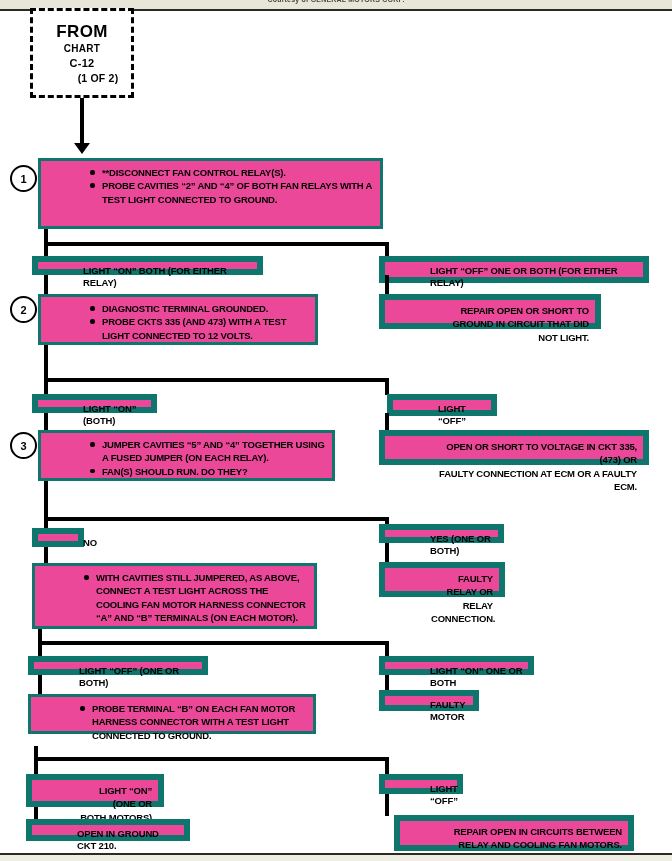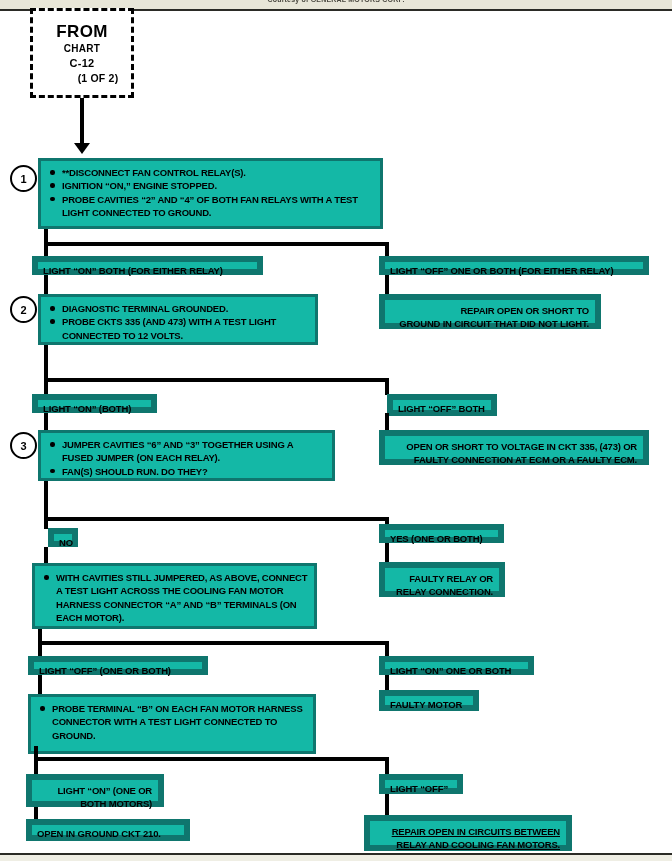--- a/index.html
+++ b/index.html
@@ -42,27 +42,28 @@
     position: absolute;
     left: 0; bottom: 0;
     width: 672px; height: 6px;
     background: #efeee4;
     border-top: 2px solid #2b2b26;
   }
 
   
   .box {
     position: absolute;
-    background: #14b8a6;
+    background: #ec4899;
     border: 6px solid #0f766e;
     box-sizing: border-box;
     color: #000000;
     font-weight: bold;
     line-height: 1.28;
     letter-spacing: -0.15px;
+    padding-left: 40px;
   }
   .box.thick { border-width: 3px; }
 
   .box-label {
     font-size: 9.5px;
     padding: 3px 5px 3px 5px;
     display: block;
   }
 
   
@@ -177,34 +178,33 @@
 
   <div class="vline" style="left:80px; top:98px; height:46px;"></div>
   <div class="arrowhead" style="left:74px; top:143px;"></div>
 
   <div class="step-circle" style="left:10px; top:165px;">
     <span>1</span>
   </div>
   <div class="box thick" style="left:38px; top:158px; width:345px; height:71px;">
     <ul class="bullets">
       <li>**DISCONNECT FAN CONTROL RELAY(S).</li>
-      <li>IGNITION “ON,” ENGINE STOPPED.</li>
       <li>PROBE CAVITIES “2” AND “4” OF BOTH FAN RELAYS WITH A TEST LIGHT CONNECTED TO GROUND.</li>
     </ul>
   </div>
 
   <div class="vline" style="left:44px; top:229px; height:17px;"></div>
   <div class="hline" style="left:44px; top:242px; width:345px;"></div>
   <div class="vline" style="left:44px; top:242px; height:16px;"></div>
   <div class="vline" style="left:385px; top:242px; height:16px;"></div>
 
   <div class="box" style="left:32px; top:256px; width:231px; height:19px;">
     <span class="box-label">LIGHT “ON” BOTH (FOR EITHER RELAY)</span>
   </div>
-  <div class="box" style="left:379px; top:256px; width:270px; height:19px;">
+  <div class="box" style="left:379px; top:256px; width:270px; height:27px;">
     <span class="box-label">LIGHT “OFF” ONE OR BOTH (FOR EITHER RELAY)</span>
   </div>
 
   <div class="vline" style="left:44px; top:275px; height:20px;"></div>
   <div class="vline" style="left:385px; top:275px; height:20px;"></div>
 
   <div class="step-circle" style="left:10px; top:296px;">
     <span>2</span>
   </div>
   <div class="box thick" style="left:38px; top:294px; width:280px; height:51px;">
@@ -234,38 +234,38 @@
   </div>
 
   <div class="vline" style="left:44px; top:413px; height:18px;"></div>
   <div class="vline" style="left:385px; top:413px; height:18px;"></div>
 
   <div class="step-circle" style="left:10px; top:432px;">
     <span>3</span>
   </div>
   <div class="box thick" style="left:38px; top:430px; width:297px; height:51px;">
     <ul class="bullets">
-      <li>JUMPER CAVITIES “6” AND “3” TOGETHER USING A FUSED JUMPER (ON EACH RELAY).</li>
+      <li>JUMPER CAVITIES “5” AND “4” TOGETHER USING A FUSED JUMPER (ON EACH RELAY).</li>
       <li>FAN(S) SHOULD RUN.  DO THEY?</li>
     </ul>
   </div>
 
   <div class="box" style="left:379px; top:430px; width:270px; height:35px;">
     <div class="plain">
       <div>OPEN OR SHORT TO VOLTAGE  IN CKT 335, (473) OR</div>
       <div>FAULTY CONNECTION AT ECM OR A FAULTY ECM.</div>
     </div>
   </div>
 
   <div class="vline" style="left:44px; top:481px; height:18px;"></div>
   <div class="hline" style="left:44px; top:517px; width:345px;"></div>
   <div class="vline" style="left:44px; top:499px; height:30px;"></div>
   <div class="vline" style="left:385px; top:517px; height:14px;"></div>
 
-  <div class="box" style="left:32px; top:528px; width:30px; height:19px;margin-left:16px;">
+  <div class="box" style="left:32px; top:528px; width:30px; height:19px;">
     <span class="box-label">NO</span>
   </div>
   <div class="box" style="left:379px; top:524px; width:125px; height:19px;">
     <span class="box-label">YES (ONE OR BOTH)</span>
   </div>
 
   <div class="vline" style="left:44px; top:547px; height:17px;"></div>
   <div class="vline" style="left:385px; top:543px; height:19px;"></div>
 
   <div class="box thick" style="left:32px; top:563px; width:285px; height:66px;">
@@ -289,21 +289,21 @@
   <div class="box" style="left:28px; top:656px; width:180px; height:19px;">
     <span class="box-label">LIGHT “OFF” (ONE OR BOTH)</span>
   </div>
   <div class="box" style="left:379px; top:656px; width:155px; height:19px;">
     <span class="box-label">LIGHT “ON” ONE OR BOTH</span>
   </div>
 
   <div class="vline" style="left:38px; top:675px; height:20px;"></div>
   <div class="vline" style="left:385px; top:675px; height:15px;"></div>
 
-  <div class="box thick" style="left:28px; top:694px; width:288px; height:60px;">
+  <div class="box thick" style="left:28px; top:694px; width:288px; height:40px;">
     <ul class="bullets">
       <li>PROBE TERMINAL “B” ON EACH FAN MOTOR HARNESS CONNECTOR WITH A TEST LIGHT CONNECTED TO GROUND.</li>
     </ul>
   </div>
 
   <div class="box" style="left:379px; top:690px; width:100px; height:21px;">
     <span class="box-label">FAULTY MOTOR</span>
   </div>
 
   <div class="vline" style="left:34px; top:746px; height:14px;"></div>
@@ -321,20 +321,20 @@
     <span class="box-label">LIGHT “OFF”</span>
   </div>
 
   <div class="vline" style="left:34px; top:807px; height:13px;"></div>
   <div class="vline" style="left:385px; top:794px; height:22px;"></div>
 
   <div class="box" style="left:26px; top:819px; width:164px; height:22px;">
     <span class="box-label">OPEN IN GROUND CKT 210.</span>
   </div>
 
-  <div class="box" style="left:364px; top:815px; width:208px; height:36px;text-decoration:underline;">
+  <div class="box" style="left:394px; top:815px; width:240px; height:36px;">
     <div class="plain">
       <div>REPAIR OPEN IN CIRCUITS BETWEEN</div>
       <div>RELAY AND COOLING FAN MOTORS.</div>
     </div>
   </div>
 
 </div>
 
 </body></html>

